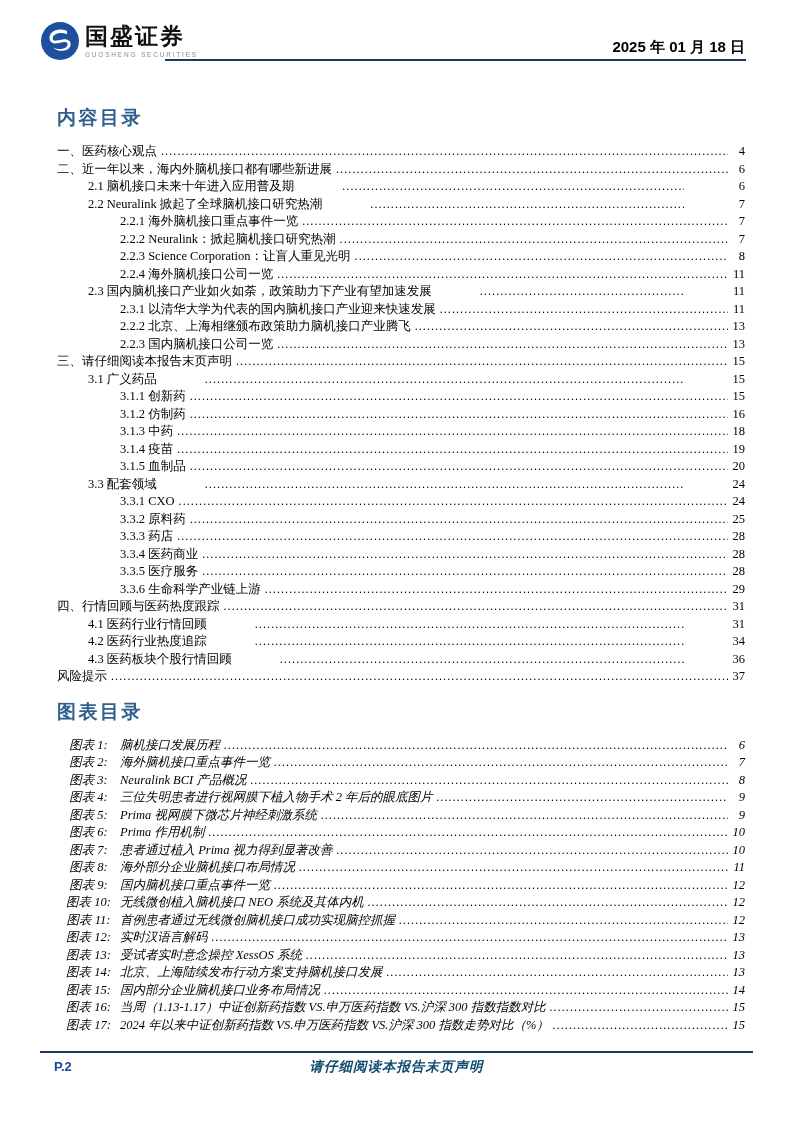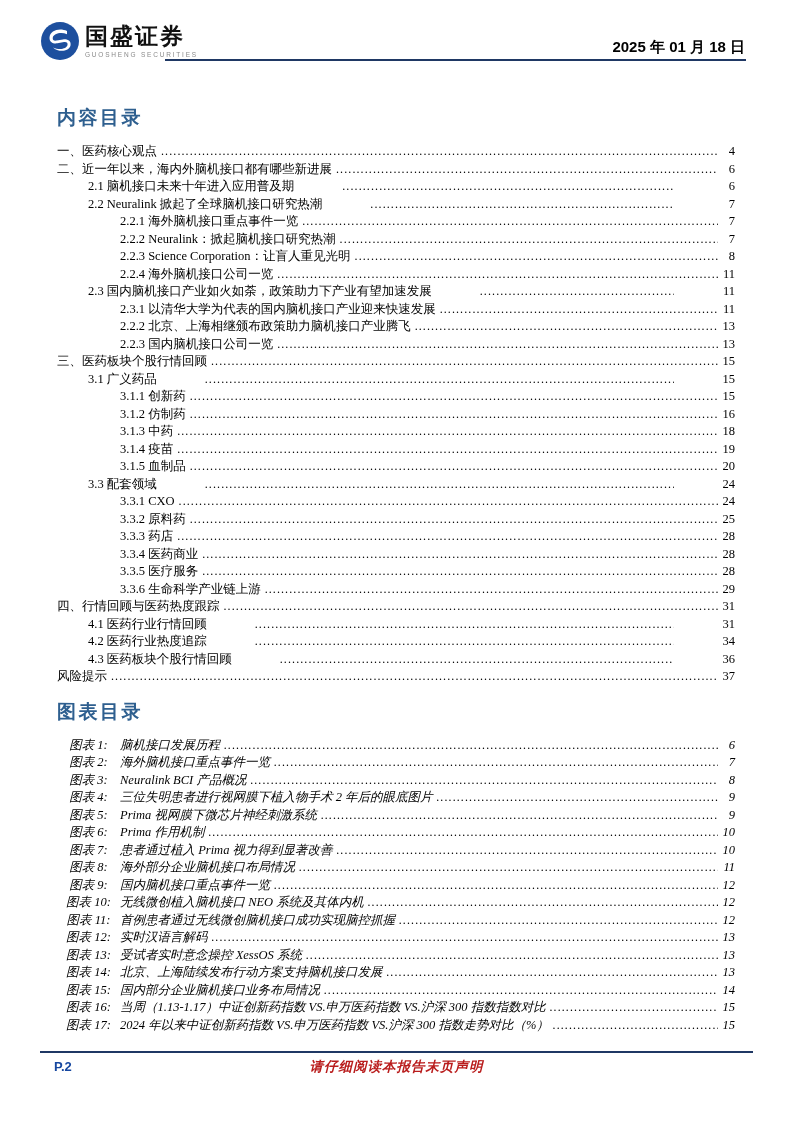--- a/index.html
+++ b/index.html
@@ -31,21 +31,21 @@
     margin-top: 2px; white-space: nowrap;
   }
   .header-rule { position: absolute; left: 165px; right: 47px; top: 54px; height: 2px; background: #1F3864; }
   .header-date {
     position: absolute; right: 48px; top: 33px;
     font-family: Liberation Sans, sans-serif;
     font-size: 15px; font-weight: 600; color: #000; white-space: nowrap;
   }
 
   
-  .content { position: absolute; left: 57px; right: 58px; top: 100px; }
+  .content { position: absolute; left: 57px; right: 48px; top: 100px; }
   .section-title {
     font-size: 19px; font-weight: 700; color: #2E5F8F;
     letter-spacing: 2.5px; line-height: 26px;
   }
   .toc-title { margin-bottom: 12px; }
   .fig-title { margin-top: 13px; margin-bottom: 12px; }
 
   .toc-list, .fig-list { width: 100%; }
   .toc-row, .fig-row {
     display: flex; align-items: baseline;
@@ -74,21 +74,21 @@
     border-top: 2px solid #1F3864; padding-top: 4px;
     text-align: center;
   }
   .footer-page {
     position: absolute; left: 14px; top: 6px;
     font-family: "Liberation Sans", sans-serif;
     font-size: 13px; font-weight: 700; color: #1647A0;
   }
   .footer-disclaimer {
     display: inline-block;
-    font-size: 13.5px; font-weight: 700; font-style: italic; color: #b91c1c;
+    font-size: 13.5px; font-weight: 700; font-style: italic; color: #0c4a6e;
     letter-spacing: 1px;
   }
 </style>
 </head>
 <body>
 
 <div class="page">
 
   <div class="header">
     <div class="brand">
@@ -177,21 +177,21 @@
           <span class="toc-page">13</span>
         </div>
 
         <div class="toc-row lv3">
           <span class="toc-label">2.2.3 国内脑机接口公司一览</span>
           <span class="dots"></span>
           <span class="toc-page">13</span>
         </div>
 
         <div class="toc-row lv1">
-          <span class="toc-label">三、医药板块个股行情回顾</span>
+          <span class="toc-label">三、请仔细阅读本报告末页声明</span>
           <span class="dots"></span>
           <span class="toc-page">15</span>
         </div>
 
         <div class="toc-row lv2">
           <span class="toc-label">3.1 广义药品</span>
           <span class="dots"></span>
           <span class="toc-page">15</span>
         </div>
 

